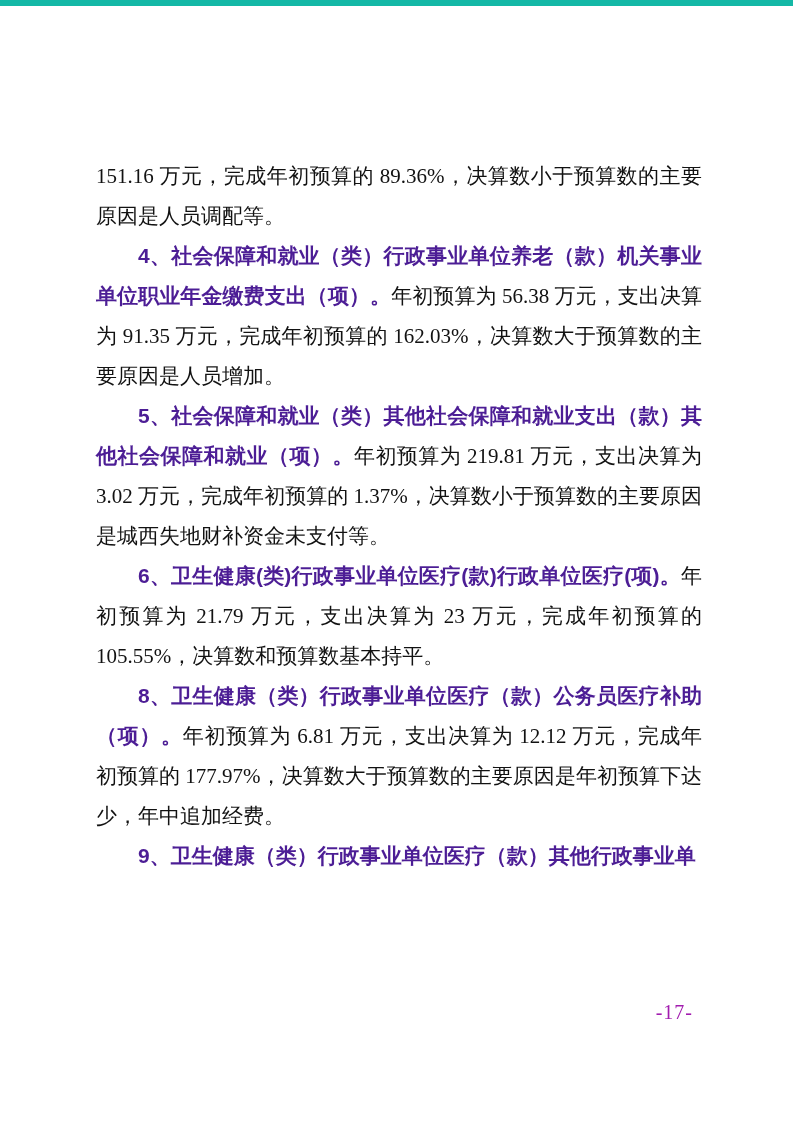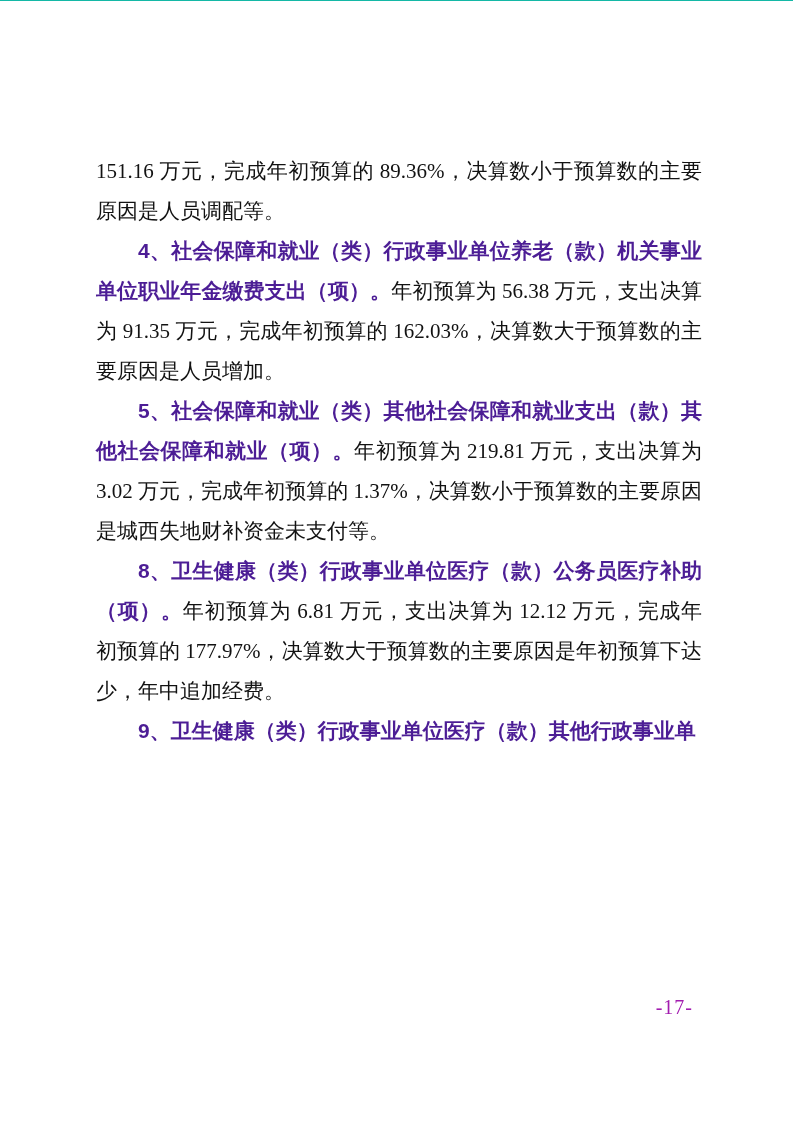--- a/index.html
+++ b/index.html
@@ -6,21 +6,21 @@
     margin: 0;
     padding: 0;
     background: #ffffff;
   }
   .page {
     position: relative;
     width: 793px;
     height: 1122px;
     background: #ffffff;
     overflow: hidden;
-    border-top: 1px solid #14b8a6;
+    border-top: 6px solid #14b8a6;
     box-sizing: border-box;
   }
   .content {
     position: absolute;
     left: 96px;
     top: 150px;
     width: 606px;
   }
   .para {
     margin: 0;
@@ -59,20 +59,21 @@
 <body>
 
 <div class="page">
   <div class="content" id="paragraphs">
   <p class="para no-indent"><span class="para-heading"></span><span class="para-body">151.16 万元，完成年初预算的 89.36%，决算数小于预算数的主要原因是人员调配等。</span></p>
 
   <p class="para"><span class="para-heading">4、社会保障和就业（类）行政事业单位养老（款）机关事业单位职业年金缴费支出（项）。</span><span class="para-body">年初预算为 56.38 万元，支出决算为 91.35 万元，完成年初预算的 162.03%，决算数大于预算数的主要原因是人员增加。</span></p>
 
   <p class="para"><span class="para-heading">5、社会保障和就业（类）其他社会保障和就业支出（款）其他社会保障和就业（项）。</span><span class="para-body">年初预算为 219.81 万元，支出决算为 3.02 万元，完成年初预算的 1.37%，决算数小于预算数的主要原因是城西失地财补资金未支付等。</span></p>
 
+  <p class="para"><span class="para-heading">6、卫生健康(类)行政事业单位医疗(款)行政单位医疗(项)。</span><span class="para-body">年初预算为 21.79 万元，支出决算为 23 万元，完成年初预算的 105.55%，决算数和预算数基本持平。</span></p>
 
 
   <p class="para"><span class="para-heading">8、卫生健康（类）行政事业单位医疗（款）公务员医疗补助（项）。</span><span class="para-body">年初预算为 6.81 万元，支出决算为 12.12 万元，完成年初预算的 177.97%，决算数大于预算数的主要原因是年初预算下达少，年中追加经费。</span></p>
 
   <p class="para"><span class="para-heading">9、卫生健康（类）行政事业单位医疗（款）其他行政事业单</span><span class="para-body"></span></p>
 </div>
   <div class="page-number">-17-</div>
 </div>
 
 </body></html>

